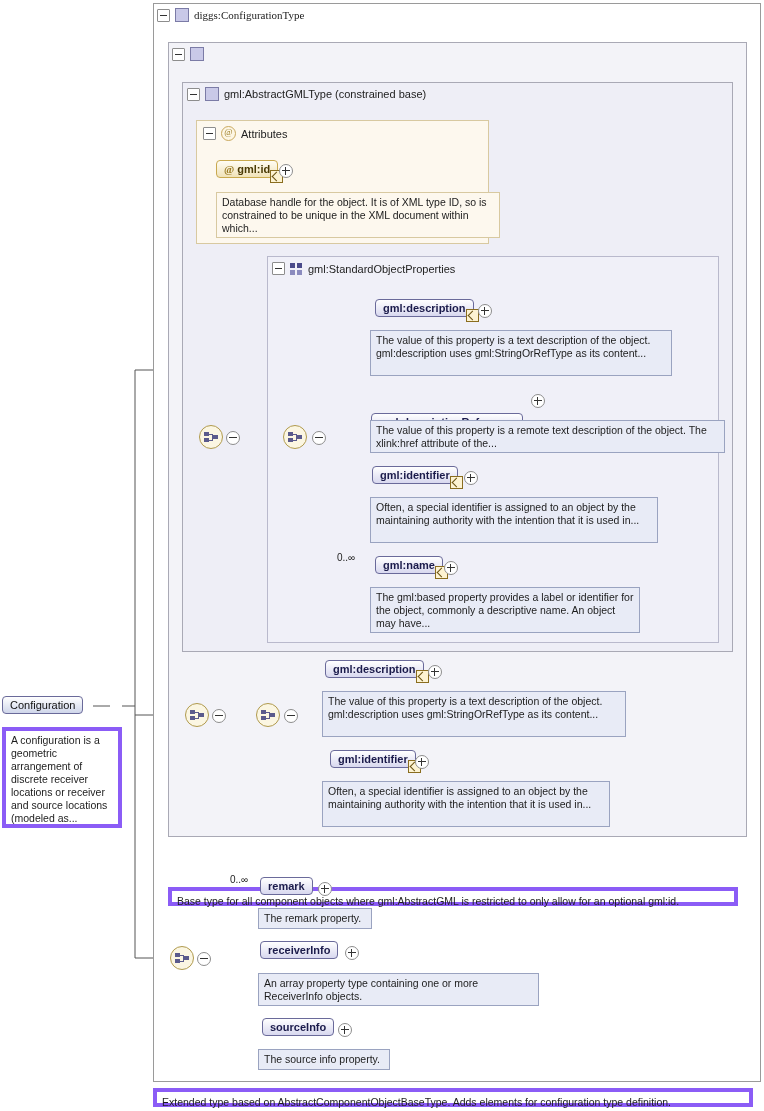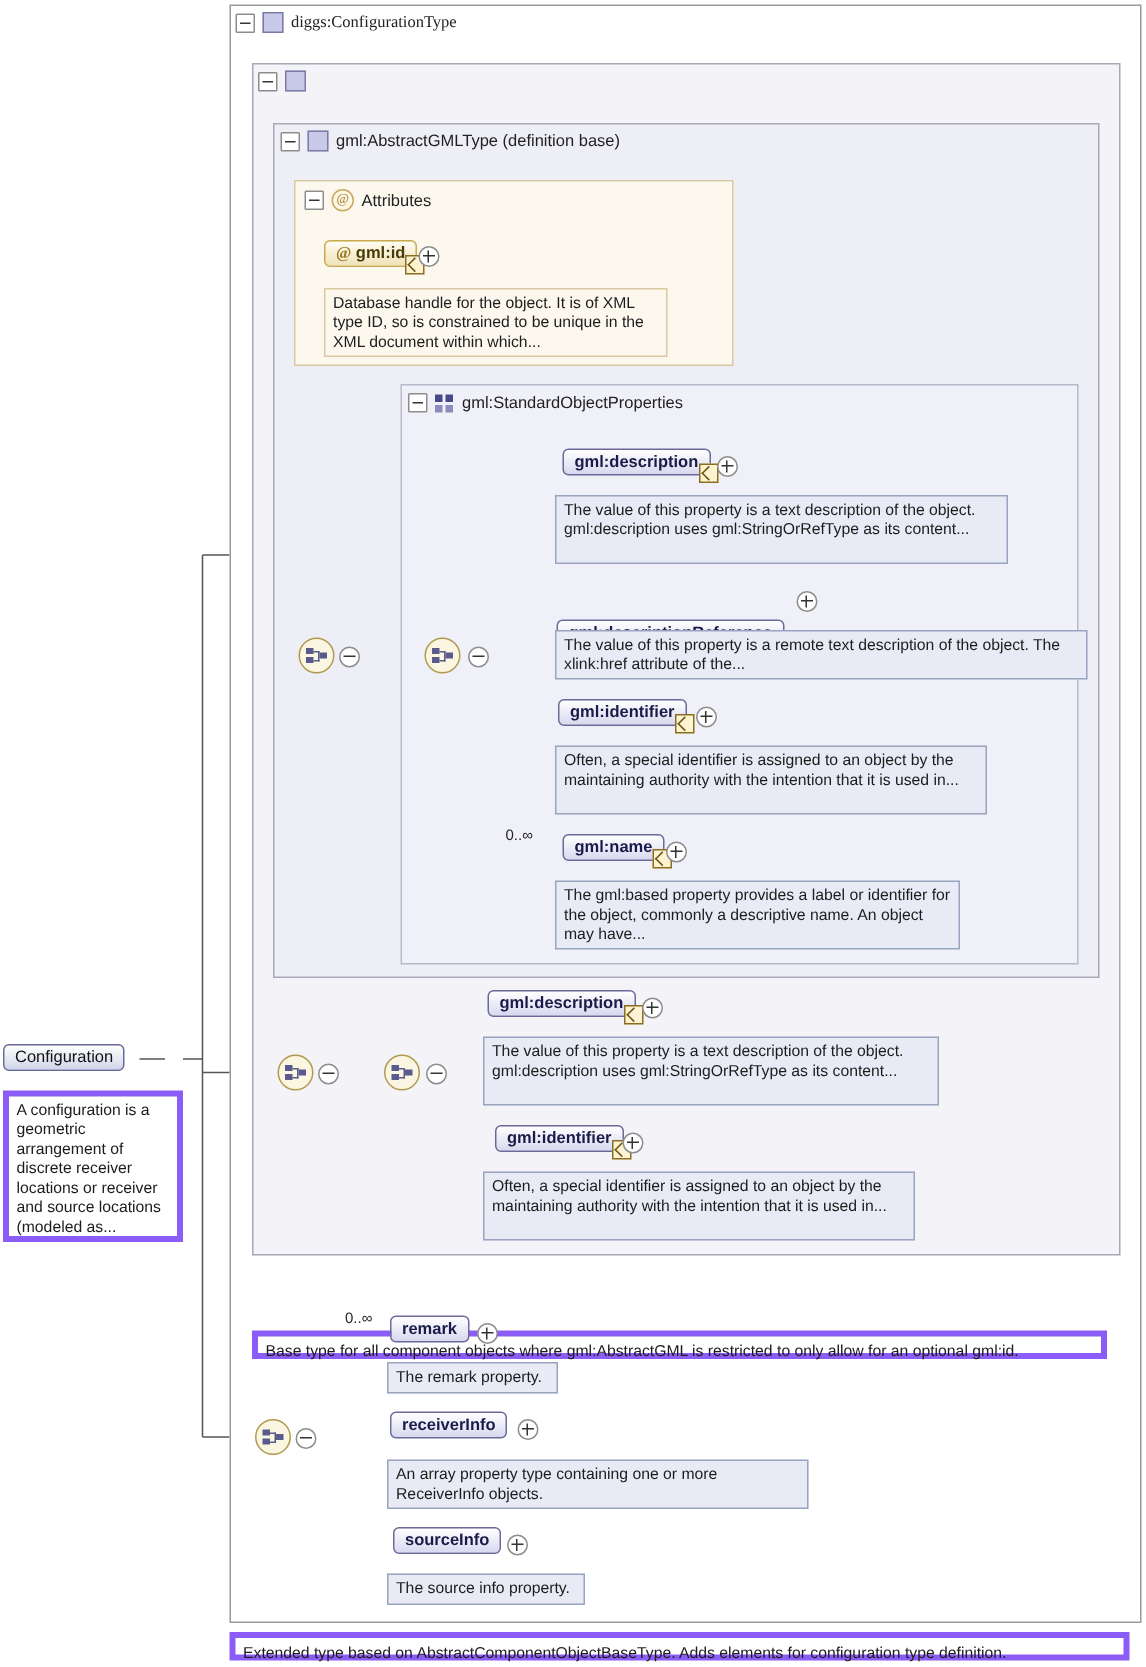--- a/index.html
+++ b/index.html
@@ -180,21 +180,21 @@
 </div>
 
 <div class="abs titlerow" style="left:172px;top:47px;">
   <span class="sq-minus"></span>
   <span class="ico-box"></span>
 </div>
 
 <div class="abs titlerow" style="left:187px;top:87px;">
   <span class="sq-minus"></span>
   <span class="ico-box"></span>
-  <span class="ttl">gml:AbstractGMLType (definition base)</span>
+  <span class="ttl">gml:AbstractGMLType (constrained base)</span>
 </div>
 
 <div class="abs titlerow" style="left:203px;top:126px;">
   <span class="sq-minus"></span>
   <span class="ico-at">@</span>
   <span class="ttl">Attributes</span>
 </div>
 
 <div class="abs titlerow" style="left:272px;top:262px;align-items:center;">
   <span class="sq-minus"></span>
@@ -214,21 +214,21 @@
 
 <div class="abs" style="left:216px;top:160px;">
   <span class="node attr" style="position:relative;">
     <span class="at">@</span><span>gml:id</span>
     <span class="lnk"></span>
   </span>
 </div>
 <div class="abs" style="left:279px;top:164px;">
   <span class="plus"></span>
 </div>
-<div class="abs doc attr" style="left:216px;top:192px;width:229px;height:46px;">Database handle for the object. It is of XML type ID, so is constrained to be unique in the XML document within which...</div>
+<div class="abs doc attr" style="left:216px;top:192px;width:284px;height:46px;">Database handle for the object. It is of XML type ID, so is constrained to be unique in the XML document within which...</div>
 
 <div class="abs comp" style="left:199px;top:425px;">
   <span class="g">
       <i class="b1"></i>
       <i class="b2"></i>
       <i class="b3"></i>
       <i class="l1"></i>
       <i class="l2"></i>
       <i class="l3"></i>
     </span>

